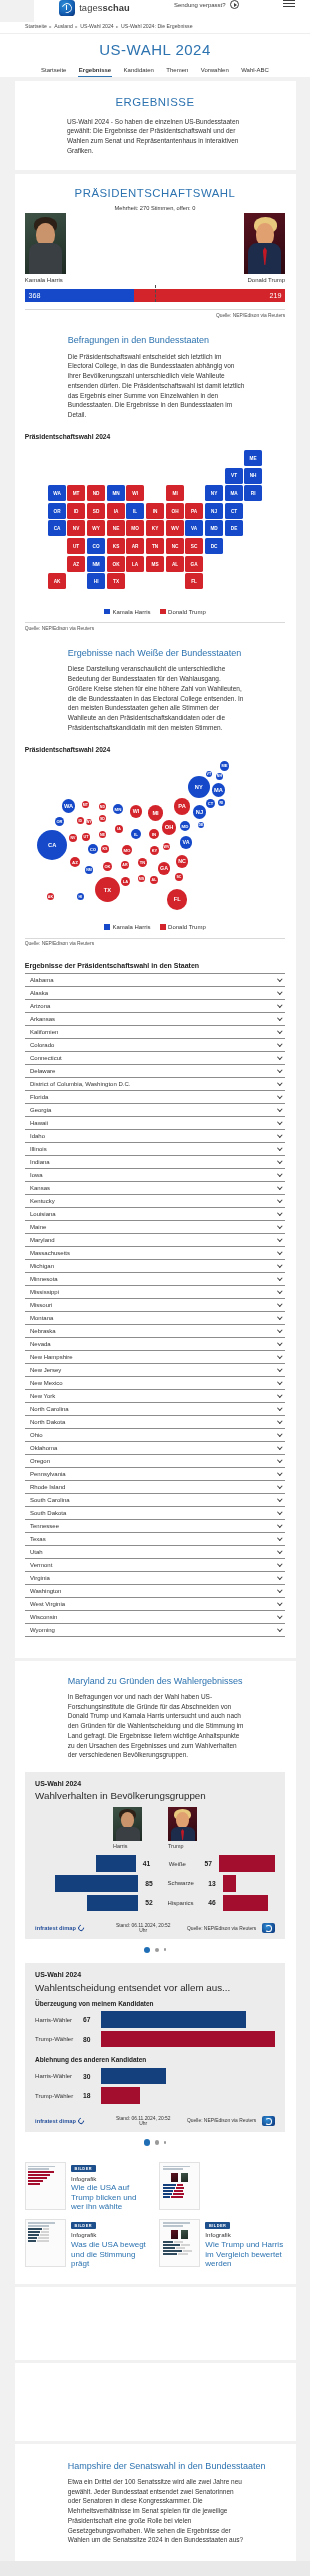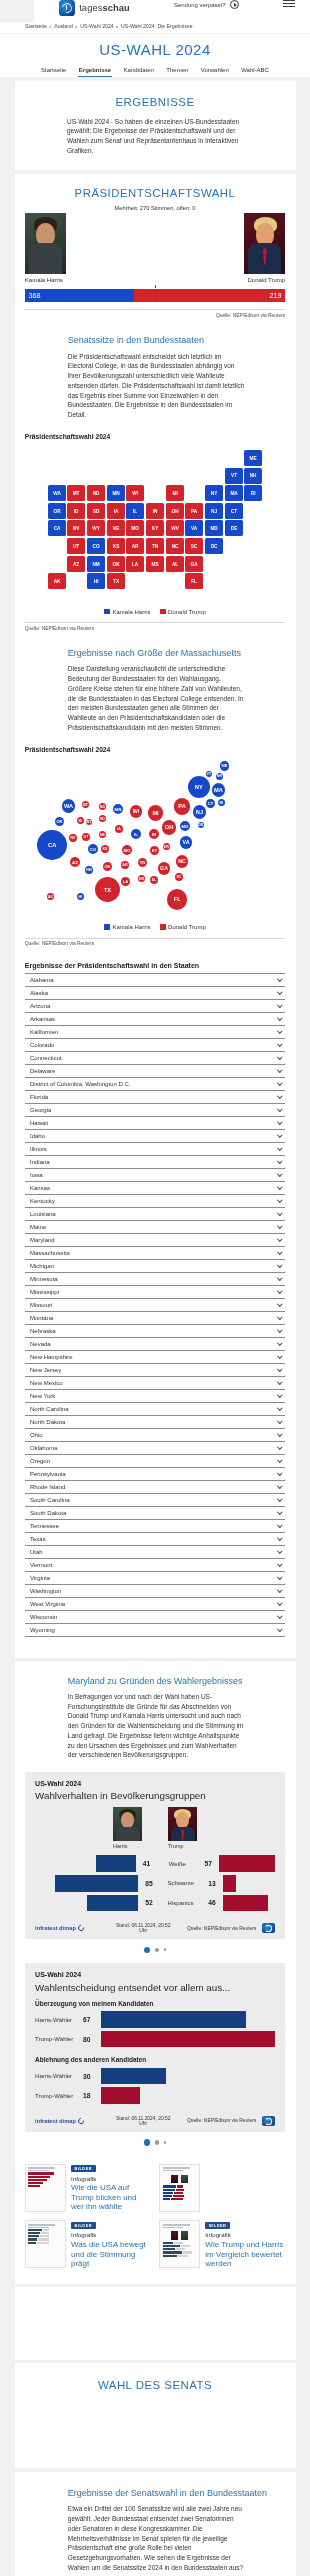--- a/index.html
+++ b/index.html
@@ -129,21 +129,21 @@
   .dot.d3 { width:2.6px; height:2.6px; }
 
   .dec-group { font-weight:bold; font-size:6.5px; color:#222; margin:7.2px 0 3.1px; }
   .dec-row { display:flex; align-items:center; height:19.6px; }
   .dec-lbl { width:48px; font-size:6px; color:#333; }
   .dec-num { width:17.6px; font-weight:bold; font-size:6.7px; color:#1a1a1a; }
   .dec-bar { height:16.5px; }
 
   
   .teaser-grid { display:grid; grid-template-columns:1fr 1fr; gap:7.2px 8.3px; margin-top:11.4px; }
-  .teaser { display:flex; gap:5.2px; cursor:pointer;align-items:flex-end; }
+  .teaser { display:flex; gap:5.2px; cursor:pointer; }
   .thumb { width:41px; height:48px; background:#fbfbfb; border:0.5px solid #e2e2e2; flex-shrink:0; padding:2.6px; }
   .thumb .t-line { height:1.6px; background:#b9c4cc; margin-bottom:1px; width:80%; }
   .thumb .mini { display:flex; align-items:center; gap:1px; margin-top:1px; }
   .thumb .mini i { display:block; height:2.1px; }
   .thumb .mini-ph { width:7.2px; height:8.8px; display:inline-block; }
   .badge { display:inline-block; background:#1c4f8c; color:#fff; font-size:3.9px; font-weight:bold;
     letter-spacing:0.5px; padding:1px 3.6px; border-radius:1px; }
   .t-kicker { font-size:6.2px; color:#333; margin-top:2.6px; }
   .t-title { font-size:8px; color:#2d73b0; line-height:1.18; margin-top:1.6px; }
 
@@ -218,21 +218,21 @@
       <div class="ev-blue" id="ev-blue" style="width: 42.0074%;">
           <span>368</span>
         </div>
       <div class="ev-red">
           <span>219</span>
         </div>
       <div class="maj-line" id="maj-line" style="left: 50.1859%;"></div>
     </div>
     <div class="source-line right">Quelle: NEP/Edison via Reuters</div>
 
-    <h3 class="sub-head">Senatssitze in den Bundesstaaten</h3>
+    <h3 class="sub-head">Befragungen in den Bundesstaaten</h3>
     <p class="sub-p">Die Präsidentschaftswahl entscheidet sich letztlich im Electoral College, in das die Bundesstaaten abhängig von ihrer Bevölkerungszahl unterschiedlich viele Wahlleute entsenden dürfen. Die Präsidentschaftswahl ist damit letztlich das Ergebnis einer Summe von Einzelwahlen in den Bundesstaaten. Die Ergebnisse in den Bundesstaaten im Detail.</p>
 
     <div class="chart-label">Präsidentschaftswahl 2024</div>
     <div class="tile-map" id="tile-map">
         <div class="tile" style="left: 219px; top: 3.1px; background: rgb(21, 73, 201);">ME</div>
         <div class="tile" style="left: 200px; top: 20.7px; background: rgb(21, 73, 201);">VT</div>
         <div class="tile" style="left: 219px; top: 20.7px; background: rgb(21, 73, 201);">NH</div>
         <div class="tile" style="left: 23px; top: 38px; background: rgb(21, 73, 201);">WA</div>
         <div class="tile" style="left: 42px; top: 38px; background: rgb(211, 36, 44);">MT</div>
         <div class="tile" style="left: 62px; top: 38px; background: rgb(211, 36, 44);">ND</div>
@@ -281,21 +281,21 @@
         <div class="tile" style="left: 62px; top: 126px; background: rgb(21, 73, 201);">HI</div>
         <div class="tile" style="left: 82px; top: 126px; background: rgb(211, 36, 44);">TX</div>
         <div class="tile" style="left: 160px; top: 126px; background: rgb(211, 36, 44);">FL</div>
       </div>
     <div class="legend" id="legend-1">
         <span><span class="sw" style="background: rgb(21, 73, 201);"></span>Kamala Harris</span>
         <span><span class="sw" style="background: rgb(211, 36, 44);"></span>Donald Trump</span>
       </div>
     <div class="source-line">Quelle: NEP/Edison via Reuters</div>
 
-    <h3 class="sub-head">Ergebnisse nach Größe der Massachusetts</h3>
+    <h3 class="sub-head">Ergebnisse nach Weiße der Bundesstaaten</h3>
     <p class="sub-p">Diese Darstellung veranschaulicht die unterschiedliche Bedeutung der Bundesstaaten für den Wahlausgang. Größere Kreise stehen für eine höhere Zahl von Wahlleuten, die die Bundesstaaten in das Electoral College entsenden. In den meisten Bundesstaaten gehen alle Stimmen der Wahlleute an den Präsidentschaftskandidaten oder die Präsidentschaftskandidatin mit den meisten Stimmen.</p>
 
     <div class="chart-label">Präsidentschaftswahl 2024</div>
     <div class="bubble-map" id="bubble-map">
         <div class="bubble" style="left: 195px; top: 3.1px; width: 9.3px; height: 9.3px; background: rgb(21, 73, 201); font-size: 4px;">ME</div>
         <div class="bubble" style="left: 181px; top: 12.4px; width: 6.2px; height: 6.2px; background: rgb(21, 73, 201); font-size: 3.6px;">VT</div>
         <div class="bubble" style="left: 191px; top: 14.5px; width: 7.2px; height: 7.2px; background: rgb(21, 73, 201); font-size: 3.6px;">NH</div>
         <div class="bubble" style="left: 163px; top: 17.6px; width: 22px; height: 22px; background: rgb(21, 73, 201); font-size: 5.7px;">NY</div>
         <div class="bubble" style="left: 187px; top: 25px; width: 13.4px; height: 13.4px; background: rgb(21, 73, 201); font-size: 5.7px;">MA</div>
         <div class="bubble" style="left: 37px; top: 41px; width: 13.4px; height: 13.4px; background: rgb(21, 73, 201); font-size: 5.7px;">WA</div>
@@ -791,24 +791,23 @@
           <div><span class="badge">BILDER</span><div class="t-kicker">Infografik</div><div class="t-title">Wie Trump und Harris im Vergleich bewertet werden</div></div>
         </div>
       </div>
   </section>
 
   <section class="card" style="padding-bottom:10.3px;">
     <div class="empty-tall"></div>
   </section>
 
   <section class="card" style="padding-bottom:10.3px;">
-    <h2 class="center-head">WAHL DES SENATS</h2>
     <div class="empty-tall" style="height:67px;"></div>
   </section>
 
   <section class="card" style="padding-bottom:15.5px;">
-    <h3 class="sub-head" style="margin-top:0; padding-top:16.5px;">Ergebnisse der Senatswahl in den Bundesstaaten</h3>
+    <h3 class="sub-head" style="margin-top:0; padding-top:16.5px;">Hampshire der Senatswahl in den Bundesstaaten</h3>
     <p class="sub-p">Etwa ein Drittel der 100 Senatssitze wird alle zwei Jahre neu gewählt. Jeder Bundesstaat entsendet zwei Senatorinnen oder Senatoren in diese Kongresskammer. Die Mehrheitsverhältnisse im Senat spielen für die jeweilige Präsidentschaft eine große Rolle bei vielen Gesetzgebungsvorhaben. Wie sehen die Ergebnisse der Wahlen um die Senatssitze 2024 in den Bundesstaaten aus?</p>
 
   </section>
 
 </div>
 
 
 </body></html>

